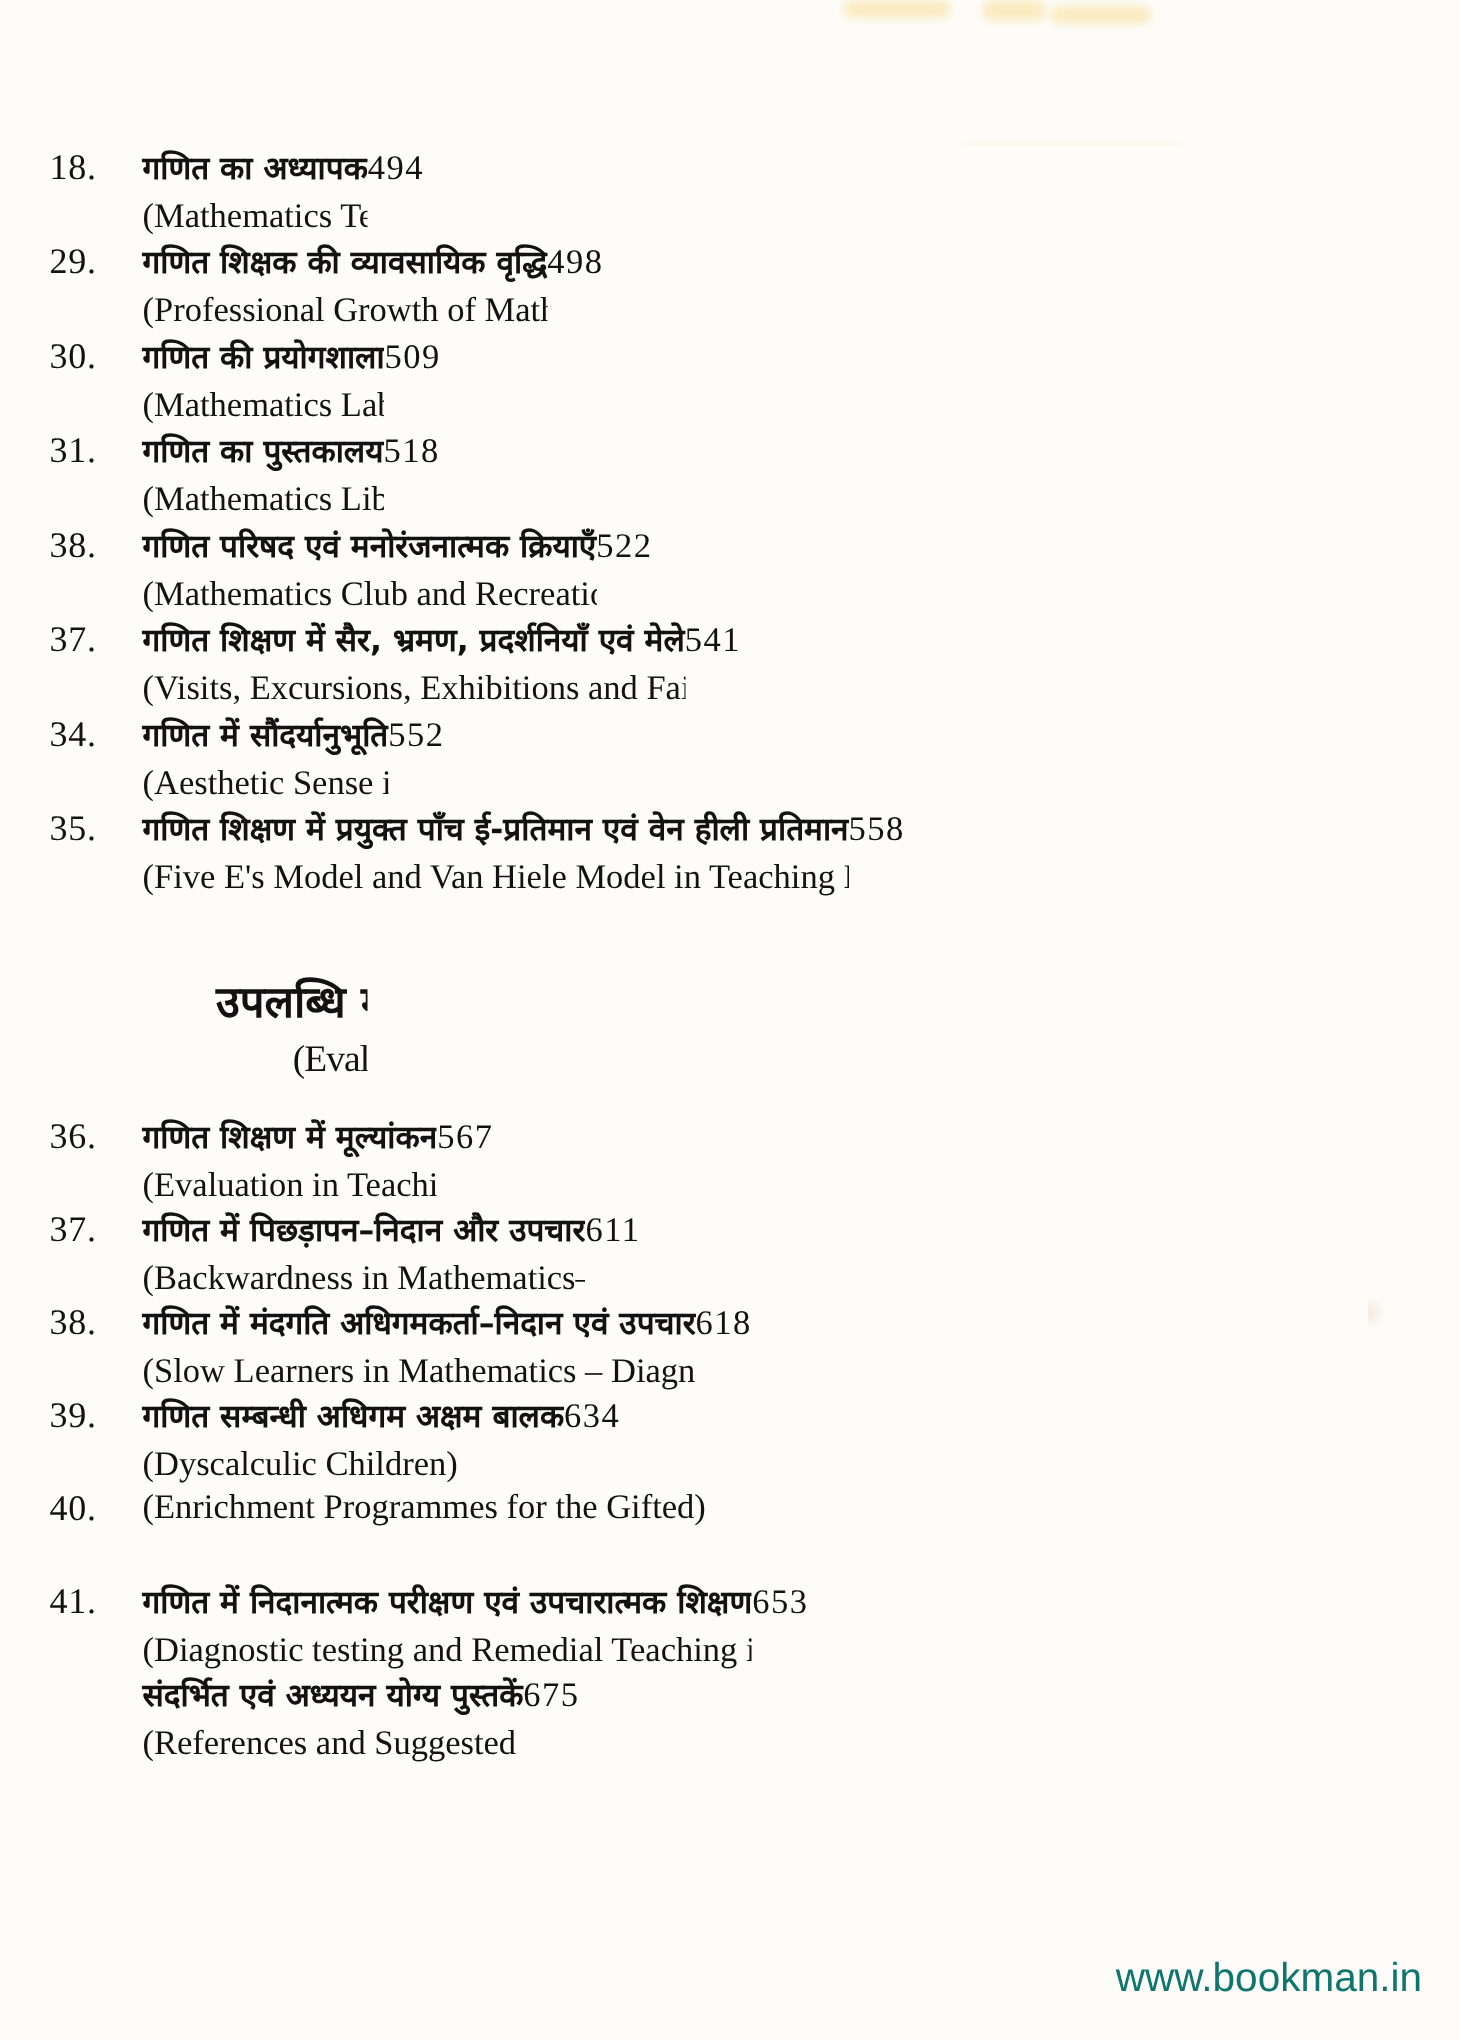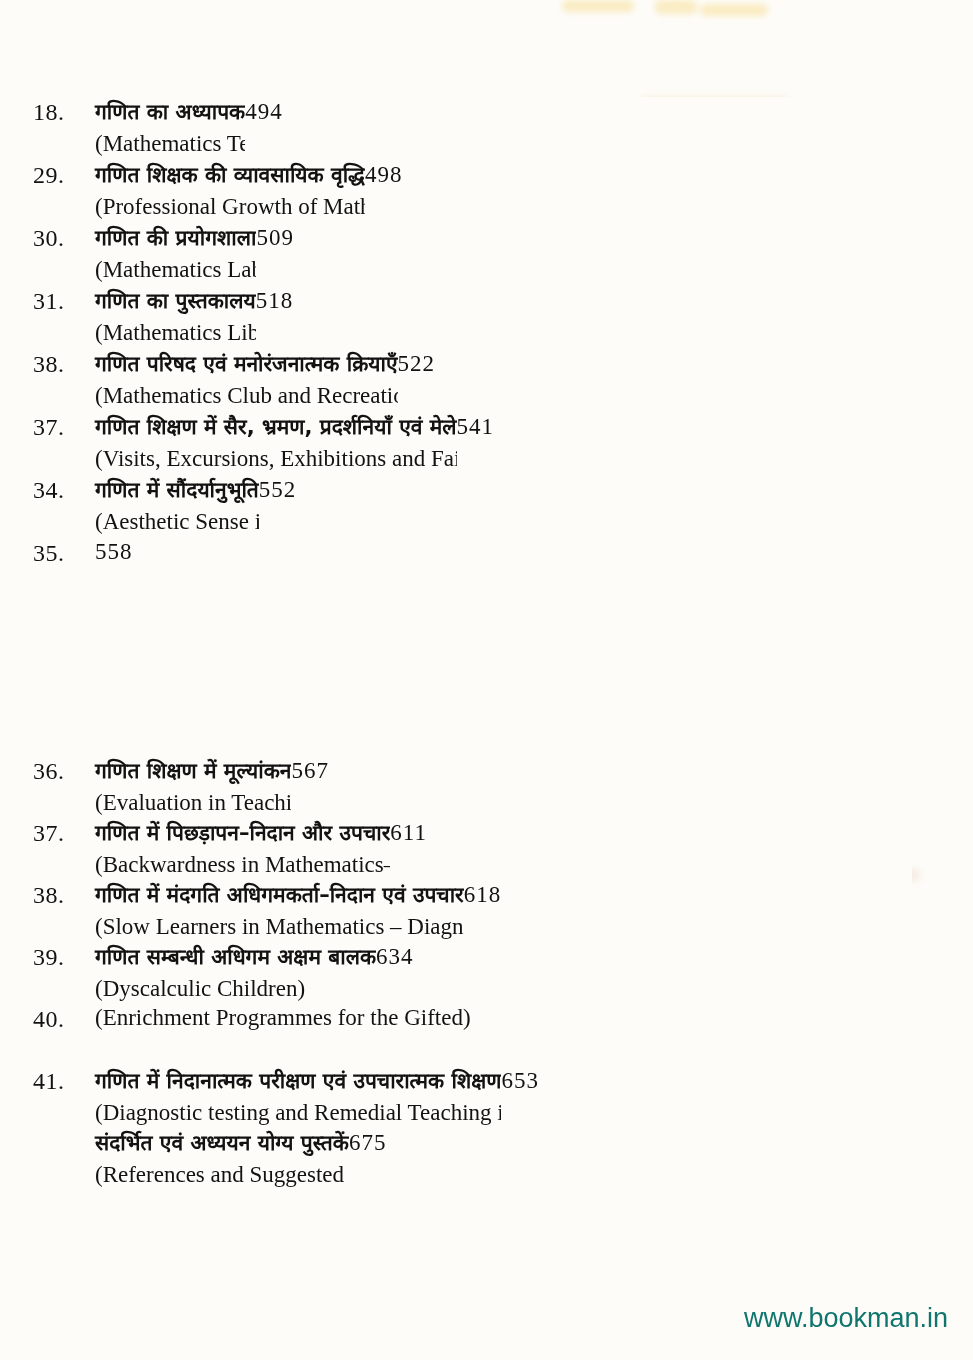--- a/index.html
+++ b/index.html
@@ -47,21 +47,21 @@
   }
   .section-title {
     font-family: "DejaVu Sans", sans-serif;
     font-size: 29px; font-weight: 700; line-height: 44px;
     white-space: nowrap;
   }
   .section-sub {
     font-size: 25px; line-height: 34px; letter-spacing: -0.6px;
   }
 
-  .part2 { margin-top: 27px; }
+  .part2 { margin-top: 14px; }
   .part2 .entry { height: 62px; }
 
   
   .watermark {
     position: absolute; top: 1303px; right: 25px;
     font-family: "Liberation Sans", sans-serif;
     font-size: 27px; font-weight: 500; color: #0f766e;
   }
 
   
@@ -189,20 +189,21 @@
       <span class="page">552</span>
     </div>
     <div class="l2">
       <span class="eng">(Aesthetic Sense in Mathematics)</span>
     </div>
   </div>
 
   <div class="entry">
     <span class="num">35.</span>
     <div class="l1">
+      <span class="hindi">गणित शिक्षण में प्रयुक्त पाँच ई-प्रतिमान एवं वेन हीली प्रतिमान</span>
       <span class="page">558</span>
     </div>
     <div class="l2">
       <span class="eng">(Five E's Model and Van Hiele Model in Teaching Mathematics)</span>
     </div>
   </div>
 </div>
 
     <div class="section-head">
       <div class="section-kicker">पंचम खंड</div>

